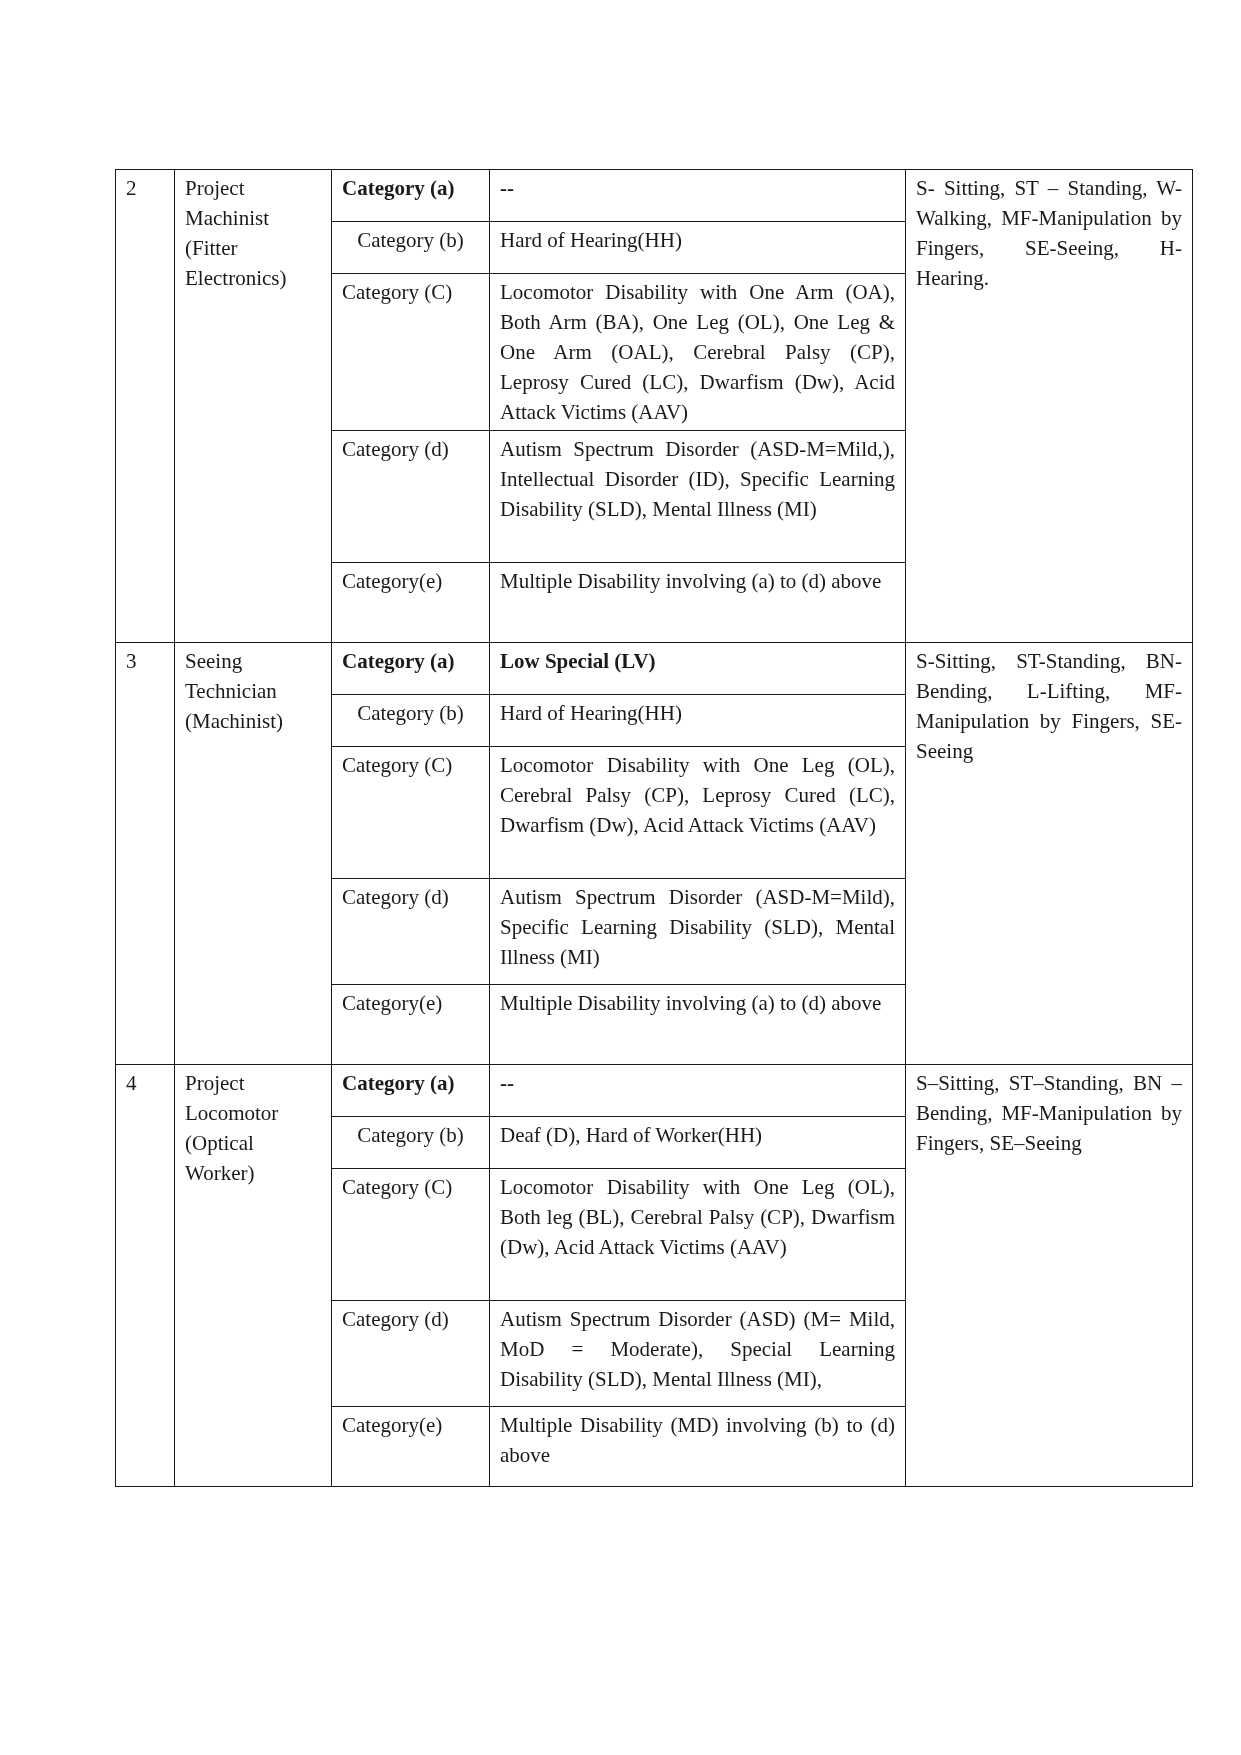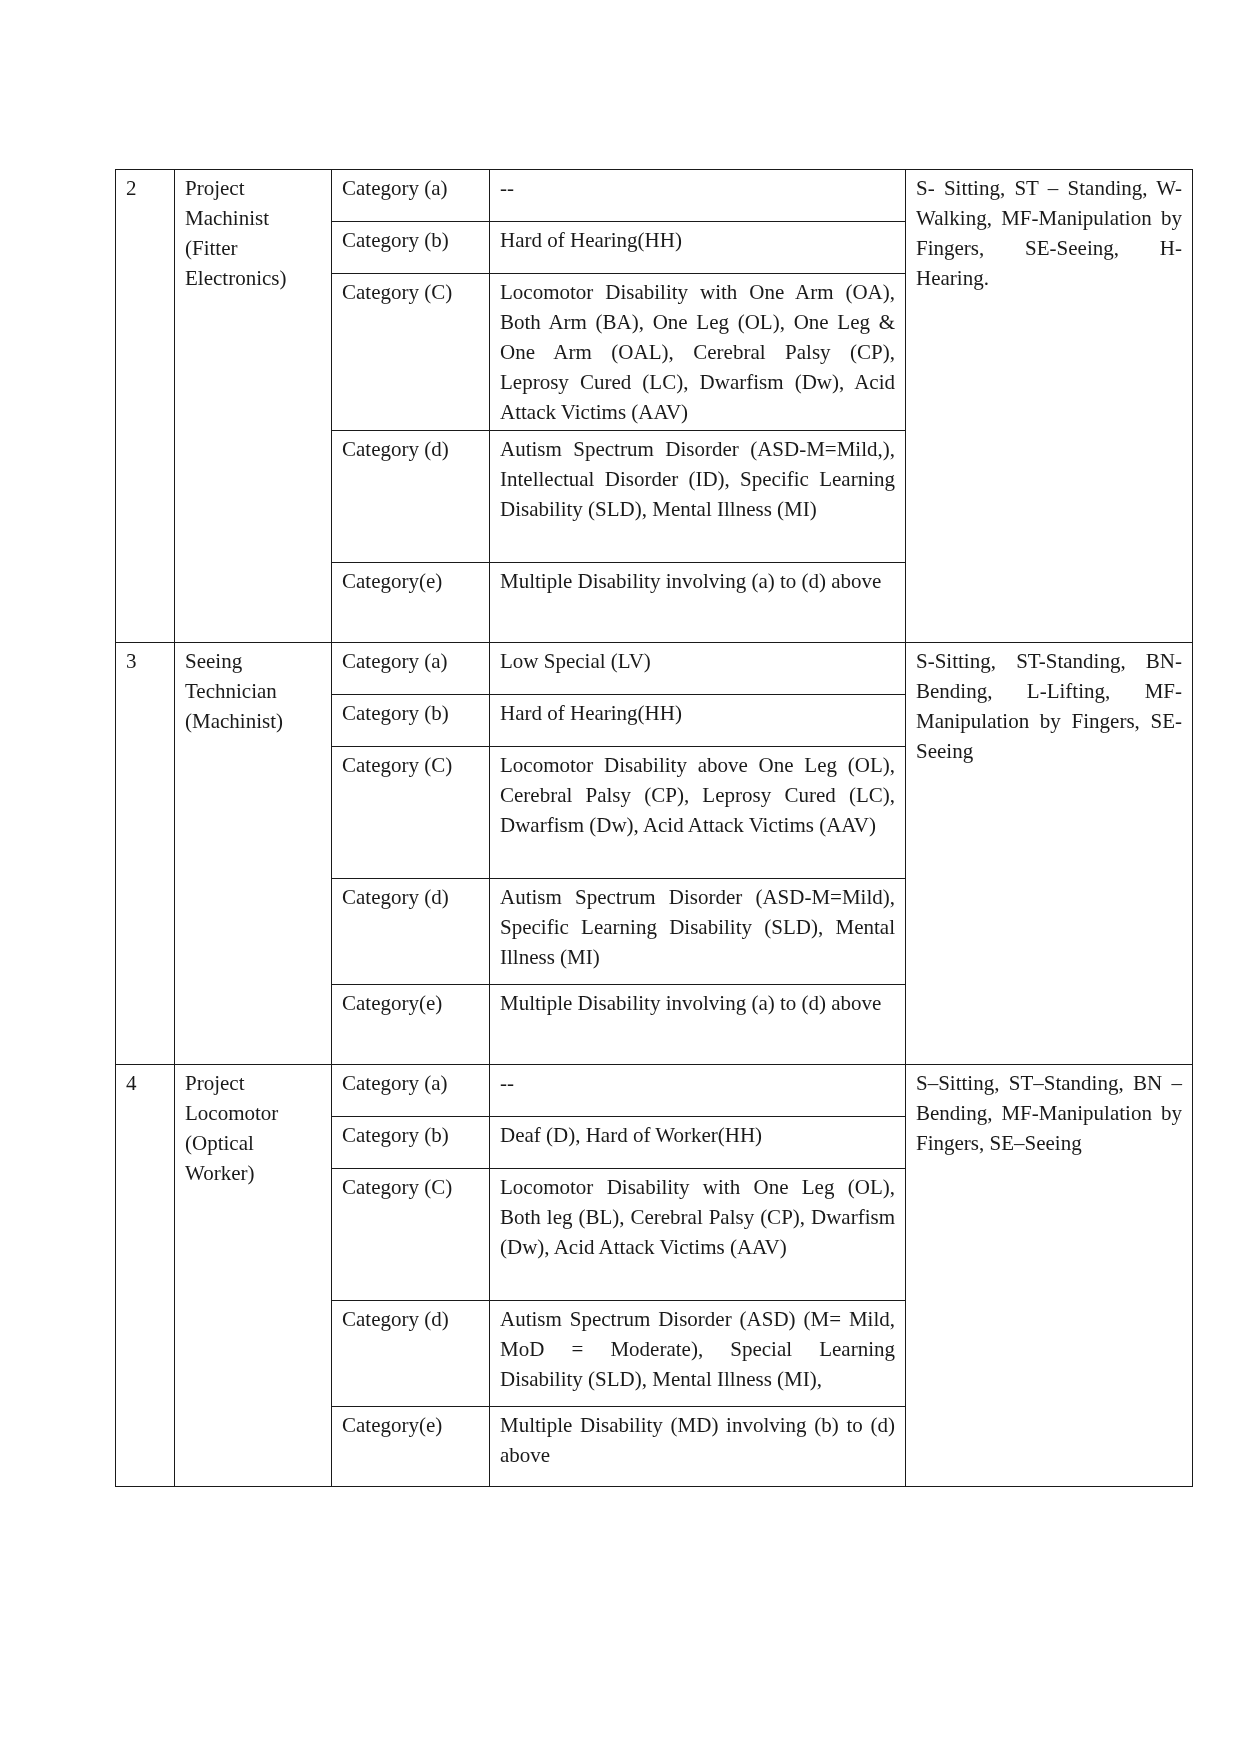--- a/index.html
+++ b/index.html
@@ -5,22 +5,22 @@
   html, body { margin:0; padding:0; background:#ffffff; }
   body { width:1241px; height:1755px; position:relative; overflow:hidden;
          font-family: "Liberation Serif", "DejaVu Serif", serif; color:#1a1a1a; }
   table.doc { position:absolute; left:115px; top:169px; width:1077px;
               border-collapse:collapse; table-layout:fixed; font-size:21px; line-height:30px; }
   table.doc td { border:1.5px solid #1a1a1a; vertical-align:top; padding:3px 10px 0 10px; }
   col.c-no { width:59px; } col.c-post { width:157px; } col.c-cat { width:158px; }
   col.c-dis { width:416px; } col.c-func { width:287px; }
   td.dis { text-align:justify; text-align-last:left; }
   td.func { text-align:justify; text-align-last:left;font-family:Liberation Serif, serif; }
-  tr.r-a td.cat, tr.r-a td.dis { height:48px; }
-  tr.r-b td.cat, tr.r-b td.dis { height:48px; }
+  tr.r-a td.cat, tr.r-a td.dis { height:48px;font-weight:bold; }
+  tr.r-b td.cat, tr.r-b td.dis { height:48px;text-align:center; }
   .h-c2 { height:153px; } .h-d2 { height:128px; } .h-e2 { height:76px; }
   .h-c3 { height:128px; } .h-d3 { height:102px; } .h-e3 { height:76px; }
   .h-c4 { height:128px; } .h-d4 { height:102px; } .h-e4 { height:76px; }
 </style>
 </head>
 <body>
 
 <table class="doc">
   <colgroup>
     <col class="c-no">
@@ -61,21 +61,21 @@
       <td class="cat">Category (a)</td>
       <td class="dis">Low Special (LV)</td>
       <td rowspan="5" class="func">S-Sitting, ST-Standing, BN-Bending, L-Lifting, MF-Manipulation by Fingers, SE-Seeing</td>
     </tr>
     <tr class="r-b">
       <td class="cat">Category (b)</td>
       <td class="dis">Hard of Hearing(HH)</td>
     </tr>
     <tr>
       <td class="cat h-c3">Category (C)</td>
-      <td class="dis">Locomotor Disability above One Leg (OL), Cerebral Palsy (CP), Leprosy Cured (LC), Dwarfism (Dw), Acid Attack Victims (AAV)</td>
+      <td class="dis">Locomotor Disability with One Leg (OL), Cerebral Palsy (CP), Leprosy Cured (LC), Dwarfism (Dw), Acid Attack Victims (AAV)</td>
     </tr>
     <tr>
       <td class="cat h-d3">Category (d)</td>
       <td class="dis">Autism Spectrum Disorder (ASD-M=Mild), Specific Learning Disability (SLD), Mental Illness (MI)</td>
     </tr>
     <tr>
       <td class="cat h-e3">Category(e)</td>
       <td class="dis">Multiple Disability involving  (a) to (d) above</td>
     </tr>
 

